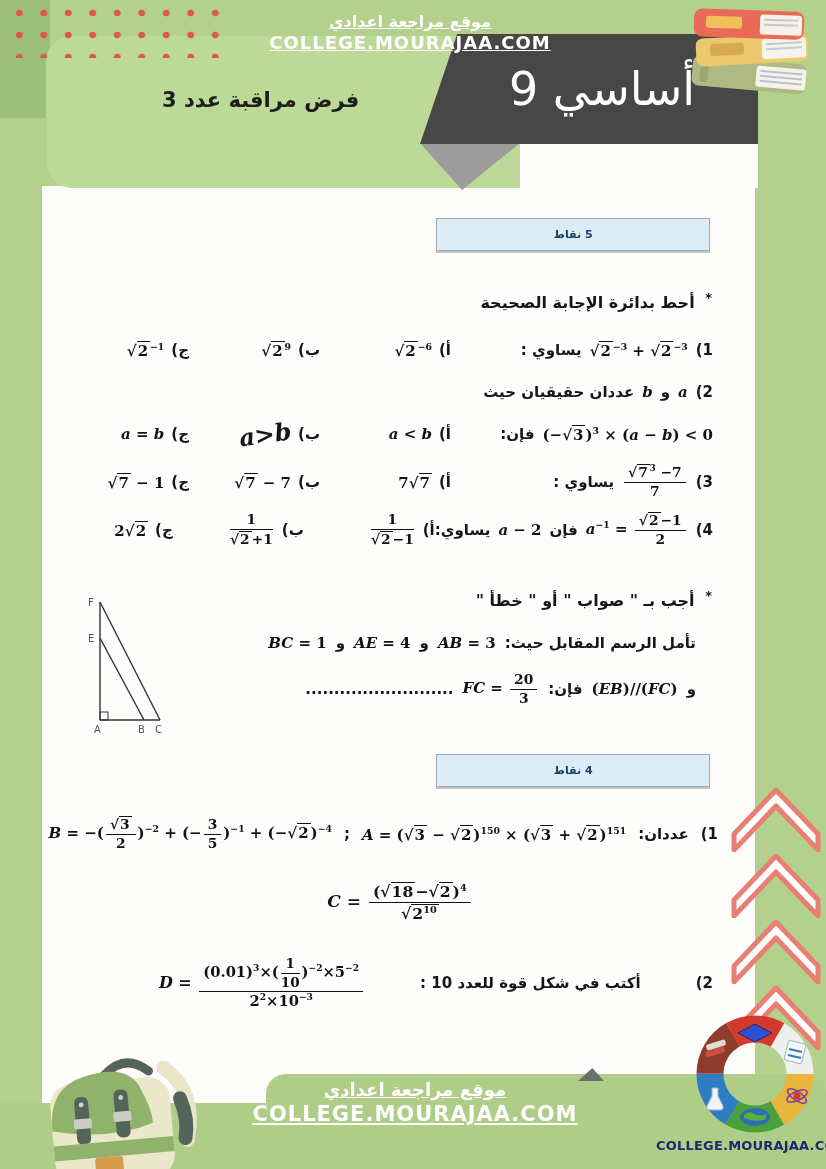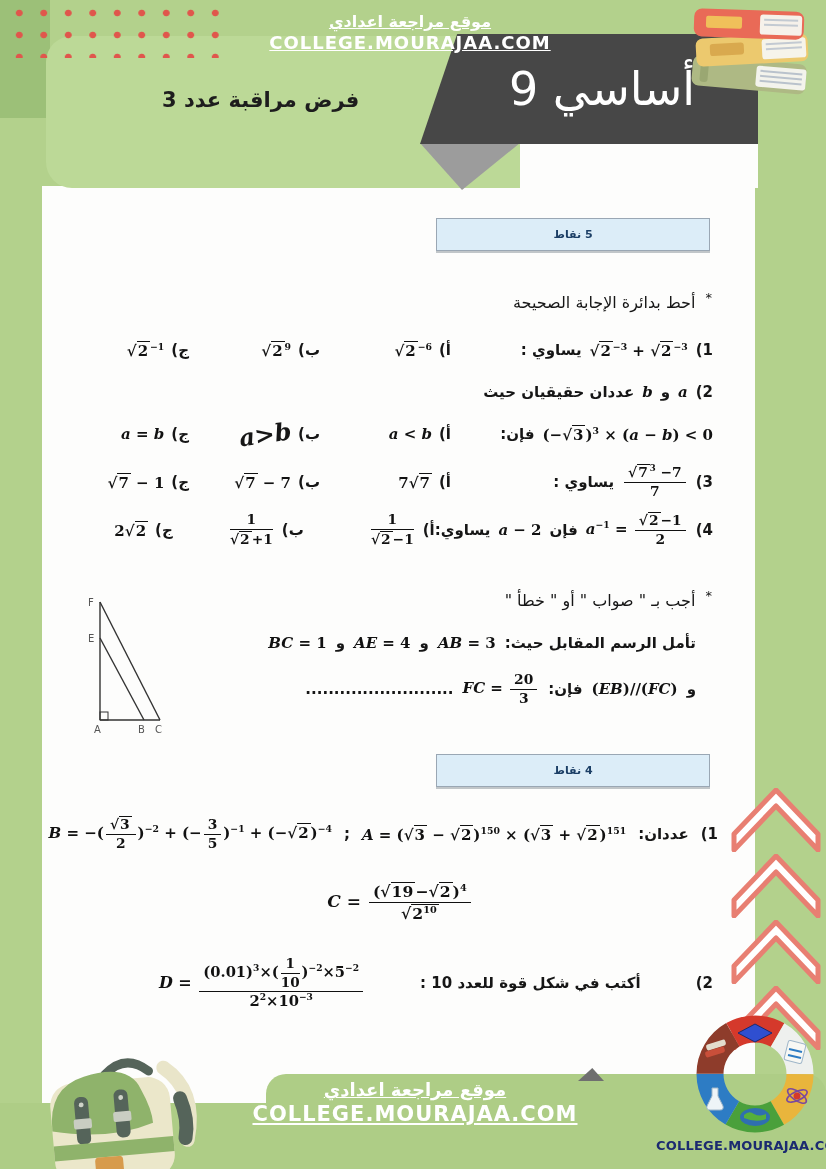--- a/index.html
+++ b/index.html
@@ -39,21 +39,21 @@
   .white-page{left:42px;top:186px;width:713px;height:918px;background:#fdfdfc;}
 
   .ex-table{width:272px;height:31px;display:flex;direction:rtl;background:var(--table_bg);
             border:1px solid var(--table_border);box-shadow:0 2px 0 rgba(120,130,140,.45);}
   .ex-table .cell{display:flex;align-items:center;justify-content:center;
                   color:var(--table_text);font-weight:bold;font-size:11px;}
   .ex-table .c-title{flex:0 0 60%;border-left:1px solid var(--table_border);}
   .ex-table .c-points{flex:1;}
   .t1{left:436px;top:218px;} .t2{left:436px;top:754px;}
 
-  .sec-head{direction:rtl;font-weight:normal;font-size:16px;color:var(--ink);margin-left:44px;}
+  .sec-head{direction:rtl;font-weight:bold;font-size:16px;color:var(--ink);margin-left:44px;}
   .sec-head .star{vertical-align:super;font-size:13px;padding-left:5px;}
   .h-mcq{right:114px;top:290px;} .h-tf{right:114px;top:588px;}
 
   
   .q-area{left:58px;top:326px;width:655px;}
   .qrow{display:flex;direction:rtl;align-items:center;min-height:48px;}
   .qrow.short{min-height:36px;}
   .qstem{flex:0 0 40%;display:flex;direction:rtl;align-items:center;gap:8px;flex-wrap:nowrap;}
   .qstem.wide{flex-basis:100%;}
   .opt{flex:0 0 20%;display:flex;direction:rtl;align-items:center;gap:7px;}
@@ -309,21 +309,21 @@
       <span class="math" dir="ltr"><i>B</i> = −(<span class="fr">
           <span class="nu"><span class="sq">√<span class="ov">3</span></span></span>
           <span class="de">2</span>
         </span>)<sup>−2</sup> + (−<span class="fr">
           <span class="nu">3</span>
           <span class="de">5</span>
         </span>)<sup>−1</sup> + (−<span class="sq">√<span class="ov">2</span></span>)<sup>−4</sup></span>
     </div>
   <div class="abs ex2row rC">
       <span class="math" dir="ltr"><i>C</i> = <span class="fr">
-          <span class="nu">(<span class="sq">√<span class="ov">19</span></span>−<span class="sq">√<span class="ov">2</span></span>)<sup>4</sup></span>
+          <span class="nu">(<span class="sq">√<span class="ov">18</span></span>−<span class="sq">√<span class="ov">2</span></span>)<sup>4</sup></span>
           <span class="de"><span class="sq">√<span class="ov">2<sup>10</sup></span></span></span>
         </span></span>
     </div>
   <div class="abs ex2row rD">
       <b class="qnum">2)</b>
       <span class="at">أكتب في شكل قوة للعدد 10 :</span>
       <span class="math" dir="ltr"><i>D</i> = <span class="fr">
           <span class="nu">(0.01)<sup>3</sup>×(<span class="fr">
               <span class="nu">1</span>
               <span class="de">10</span>

